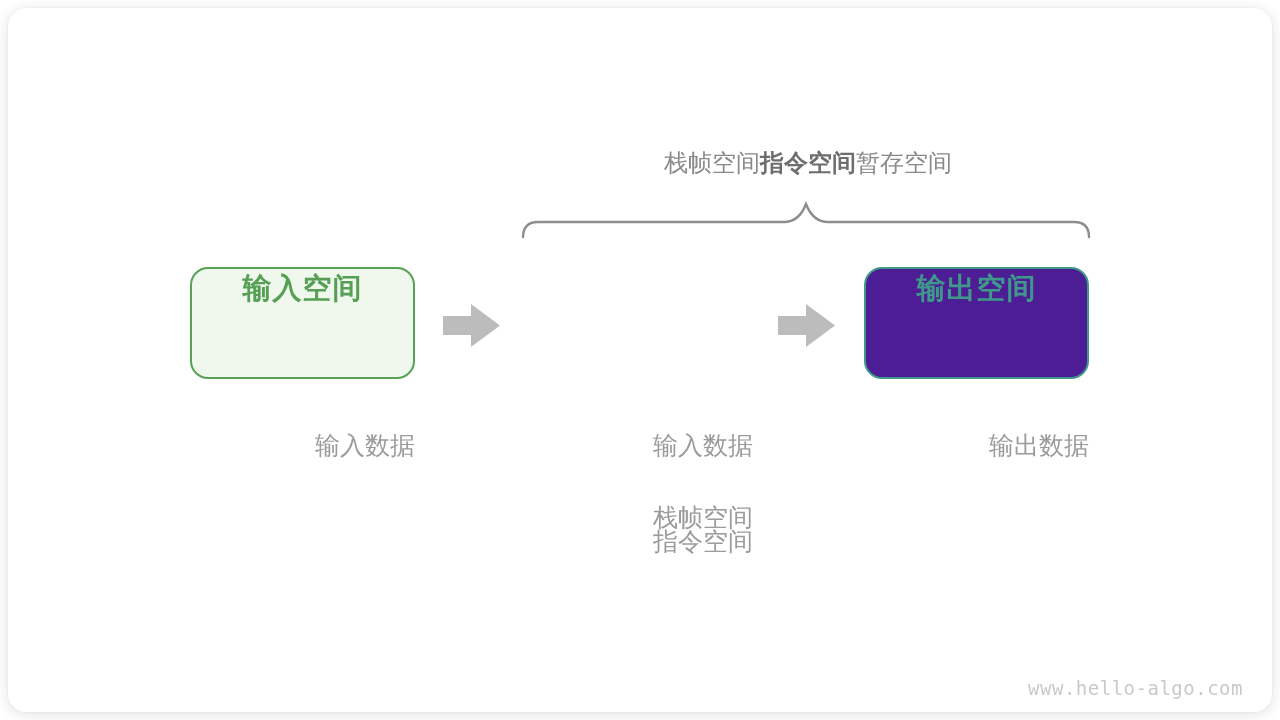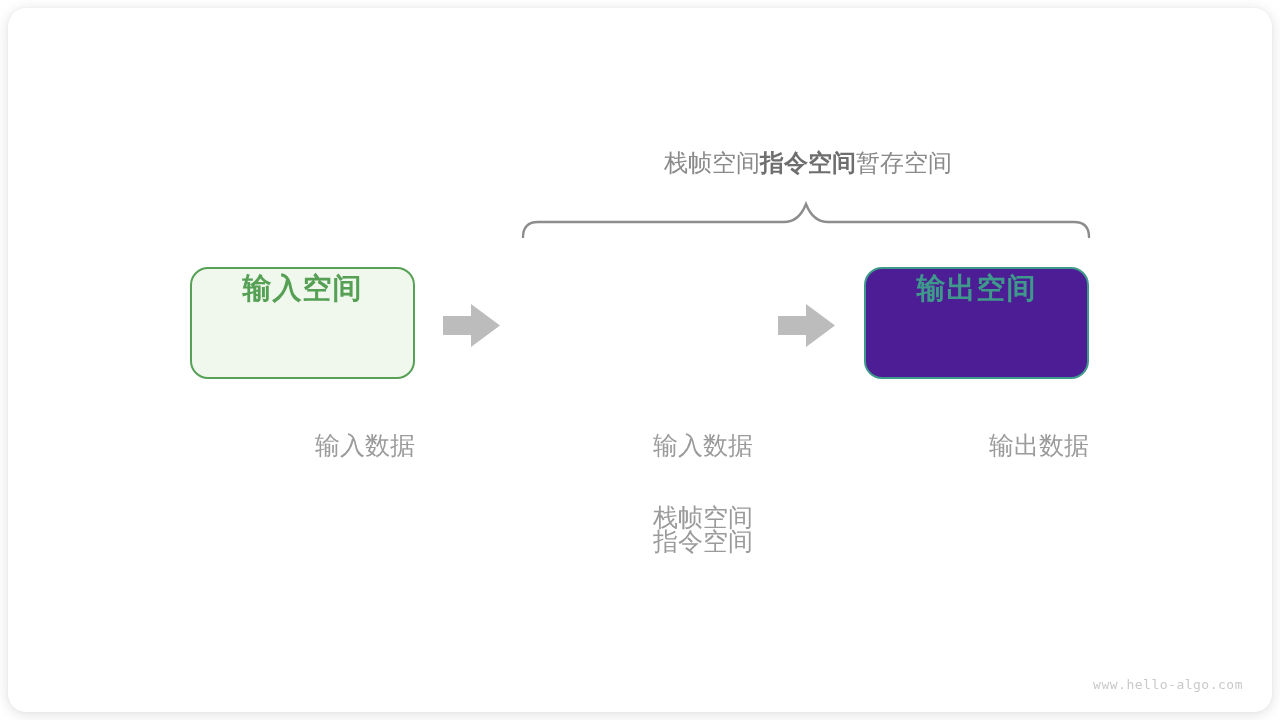--- a/index.html
+++ b/index.html
@@ -44,21 +44,21 @@
   }
   .note-col-input{left:182px;}
   .note-col-temp{left:520px;}
   .note-col-output{left:856px;}
   .note-row-0{top:422px;}
   .note-row-1{top:486px;margin-top:8px;}
   .note-row-2{top:518px;}
   .watermark{
     position:absolute;right:29px;top:669px;
     font-family:"DejaVu Sans Mono","Liberation Mono",monospace;
-    font-size:13px;color:var(--watermark-color);letter-spacing:0.5px;
+    font-size:19px;color:var(--watermark-color);letter-spacing:0.5px;
   }
 </style>
 </head>
 <body>
 
 <div class="card">
 
   <div class="title">
     <span>栈帧空间</span><span class="bold">指令空间</span><span>暂存空间</span>
   </div>

